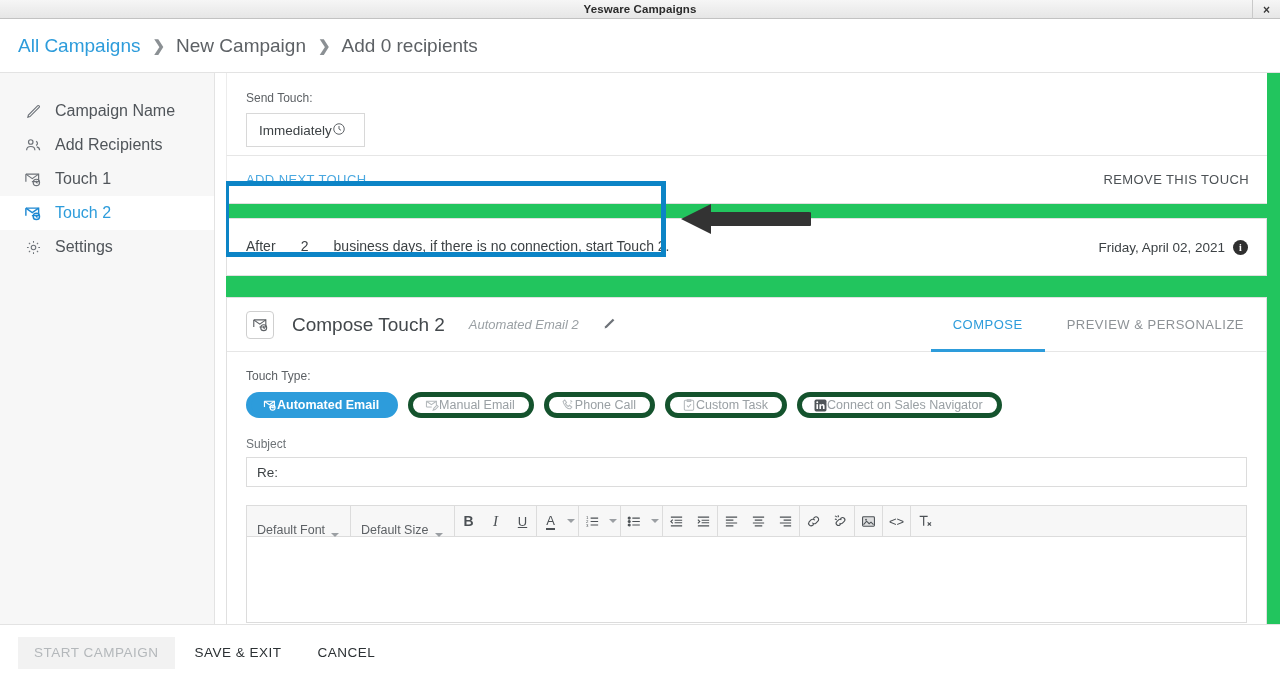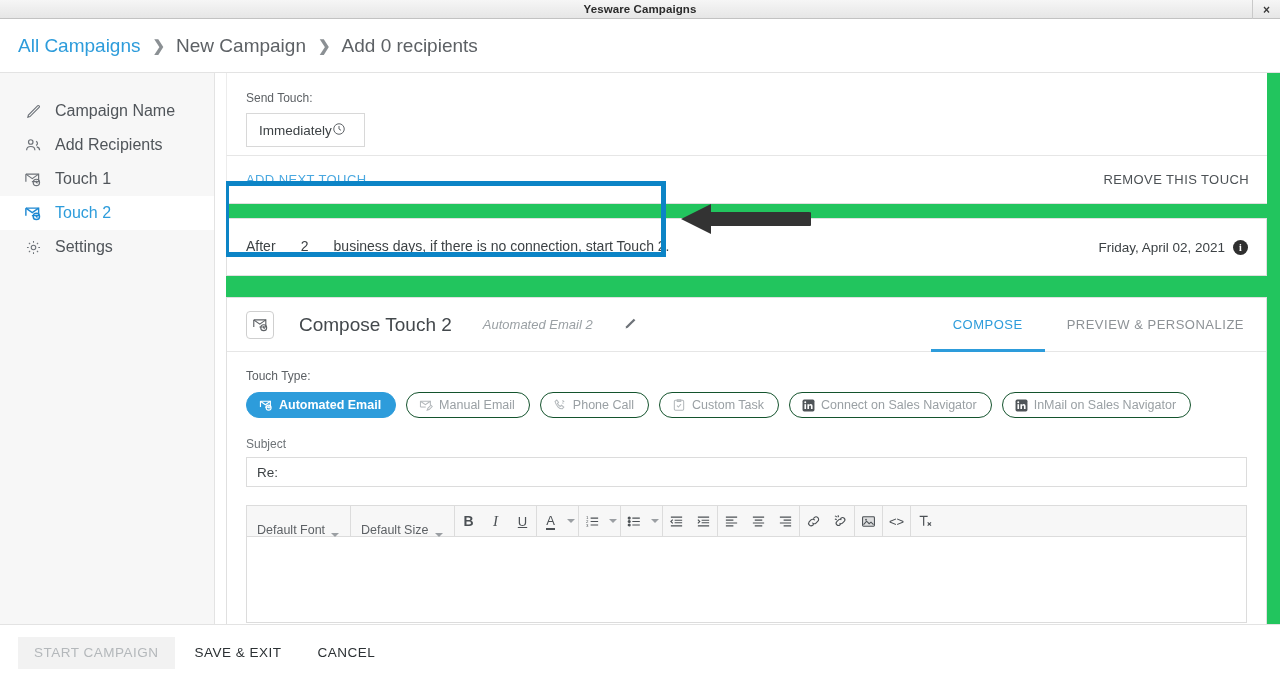--- a/index.html
+++ b/index.html
@@ -171,21 +171,21 @@
     width: 1041px; height: 330px;
     background: #fff;
     border: 1px solid #e0e0e0;
   }
   .compose-head {
     height: 54px;
     border-bottom: 1px solid #e6e6e6;
     display: flex; align-items: center; justify-content: space-between;
     padding: 0 0 0 19px;
   }
-  .compose-title-wrap { display: flex; align-items: center; gap: 25px; }
+  .compose-title-wrap { display: flex; align-items: center; gap: 18px; }
   .env-box {
     width: 28px; height: 28px;
     border: 1px solid #cfcfcf; border-radius: 4px;
     display: flex; align-items: center; justify-content: center;
     color: #5d6165;
   }
   .compose-title { font-size: 19px; color: #43484c; }
   .compose-sub {
     font-size: 13px; color: #9aa0a4; font-style: italic;
     margin-left: 6px;
@@ -197,22 +197,22 @@
     font-size: 13px; letter-spacing: .5px; color: #8d9296;
     cursor: pointer; border-bottom: 3px solid transparent;
     margin-top: 3px;
   }
   .tab.active { color: #2d9cdb; border-bottom-color: #2d9cdb; }
 
   .compose-body { padding: 17px 20px 0 19px; }
   .chips { display: flex; gap: 10px; margin-top: 9px; }
   .chip {
     height: 26px; border-radius: 14px;
-    border: 1px solid #14532d; background: #fff;
-    display: flex; align-items: center; gap: 6px;
+    border: 5px solid #14532d; background: #fff;
+    display: flex; align-items: center; gap: 0;
     padding: 0 14px 0 12px;
     font-size: 12.5px; color: #9aa0a4;
     cursor: pointer; white-space: nowrap;
   }
   .chip.active {
     background: #2d9cdb; border-color: #2d9cdb; color: #fff;
     font-weight: bold;
   }
   .chip .chip-ico { display: flex; align-items: center; color: #b4b9bc; }
   .chip.active .chip-ico { color: #fff; }
@@ -474,31 +474,20 @@
             <svg width="13" height="13" viewBox="0 0 24 24" fill="currentColor">
               <rect x="1" y="1" width="22" height="22" rx="3"></rect>
               <rect x="4.5" y="9.5" width="3" height="9" fill="#fff"></rect>
               <circle cx="6" cy="6" r="1.8" fill="#fff"></circle>
               <path d="M10 9.5h3v1.4c.6-1 1.7-1.6 3-1.6 2.3 0 3.5 1.4 3.5 4v5.2h-3v-4.7c0-1.2-.5-1.9-1.6-1.9-1 0-1.9.7-1.9 2v4.6h-3z" fill="#fff"></path>
             </svg>
           </span>
           <span>Connect on Sales Navigator</span>
         </div>
 
-        <div class="chip">
-          <span class="chip-ico li-ico">
-            <svg width="13" height="13" viewBox="0 0 24 24" fill="currentColor">
-              <rect x="1" y="1" width="22" height="22" rx="3"></rect>
-              <rect x="4.5" y="9.5" width="3" height="9" fill="#fff"></rect>
-              <circle cx="6" cy="6" r="1.8" fill="#fff"></circle>
-              <path d="M10 9.5h3v1.4c.6-1 1.7-1.6 3-1.6 2.3 0 3.5 1.4 3.5 4v5.2h-3v-4.7c0-1.2-.5-1.9-1.6-1.9-1 0-1.9.7-1.9 2v4.6h-3z" fill="#fff"></path>
-            </svg>
-          </span>
-          <span>InMail on Sales Navigator</span>
-        </div>
       </div>
 
       <div class="subject-label">Subject</div>
       <input class="subject-input" value="Re:" style="">
 
       <div class="editor">
         <div class="toolbar">
           <div class="tb-sel">
             <span>Default Font</span>
             <span class="caret"></span>

